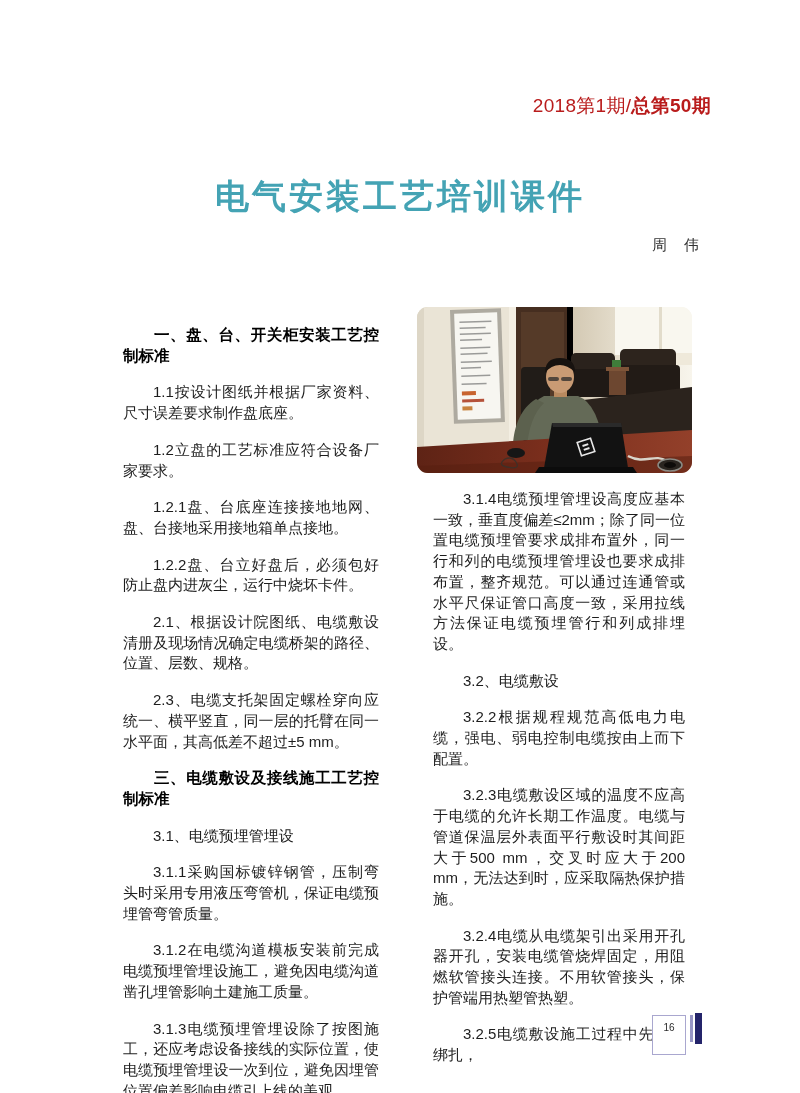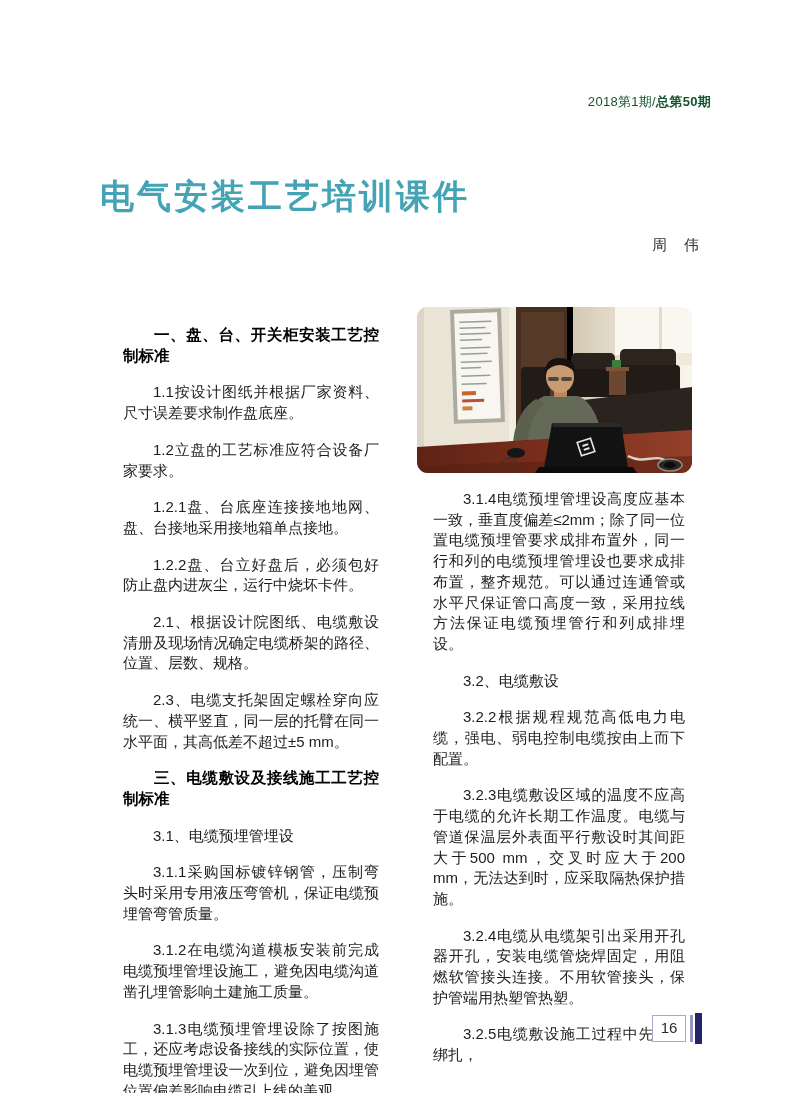--- a/index.html
+++ b/index.html
@@ -2,44 +2,44 @@
 <html><head>
 <meta charset="utf-8">
 <style>
   html,body { margin:0; padding:0; background:#ffffff; }
   .page {
     position:relative; width:800px; height:1093px; background:#ffffff;
     font-family:"Liberation Sans","DejaVu Sans",sans-serif; overflow:hidden;
   }
   .issue {
     position:absolute; top:93px; right:89px;
-    font-size:13px; color:#14532d; letter-spacing:0.3px; white-space:nowrap;
+    font-size:19px; color:#b91c1c; letter-spacing:0.3px; white-space:nowrap;
   }
   .issue .bold { font-weight:700; }
   .title {
-    position:absolute; top:174px; left:100px; width:600px; text-align:left;
+    position:absolute; top:174px; left:100px; width:600px; text-align:center;
     font-family:"Liberation Serif","DejaVu Serif",serif;
     font-size:34px; font-weight:700; color:#44a3b4; letter-spacing:3px; white-space:nowrap;
   }
   .author {
     position:absolute; top:236px; left:100px; width:600px; text-align:right;
     font-size:15px; color:#333333; letter-spacing:1px;
   }
   .col { position:absolute; font-size:15px; line-height:20.7px; color:#1d1d1d;
          text-align:justify; text-justify:inter-ideograph; }
   .col p { margin:16px; text-indent:2em; }
   .col p.h { font-weight:700; color:#000; font-size:15.5px; }
   .col-left  { left:107px; top:309px; width:288px; }
   .col-right { left:417px; top:307px; width:284px; }
   .photo { width:275px; height:166px; border-radius:11px; overflow:hidden; margin:0 0 5px 0; }
   .photo svg { display:block; }
   .pagebox {
-    position:absolute; left:652px; top:1015px; width:34px; height:27px;
+    position:absolute; left:652px; top:1015px; width:34px; height:40px;
     border:1px solid #a9a7cf; box-sizing:border-box; text-align:center;
-    font-size:15px; line-height:24px; color:#2b2b2b; background:#fff;
+    font-size:10px; line-height:24px; color:#2b2b2b; background:#fff;
   }
   .bar-thin  { position:absolute; left:690px; top:1015px; width:3px; height:27px; background:#9896c6; }
   .bar-thick { position:absolute; left:695px; top:1013px; width:7px; height:31px; background:#24246a; }
 </style>
 </head>
 <body>
 
 <div class="page">
 
   <div class="issue">

